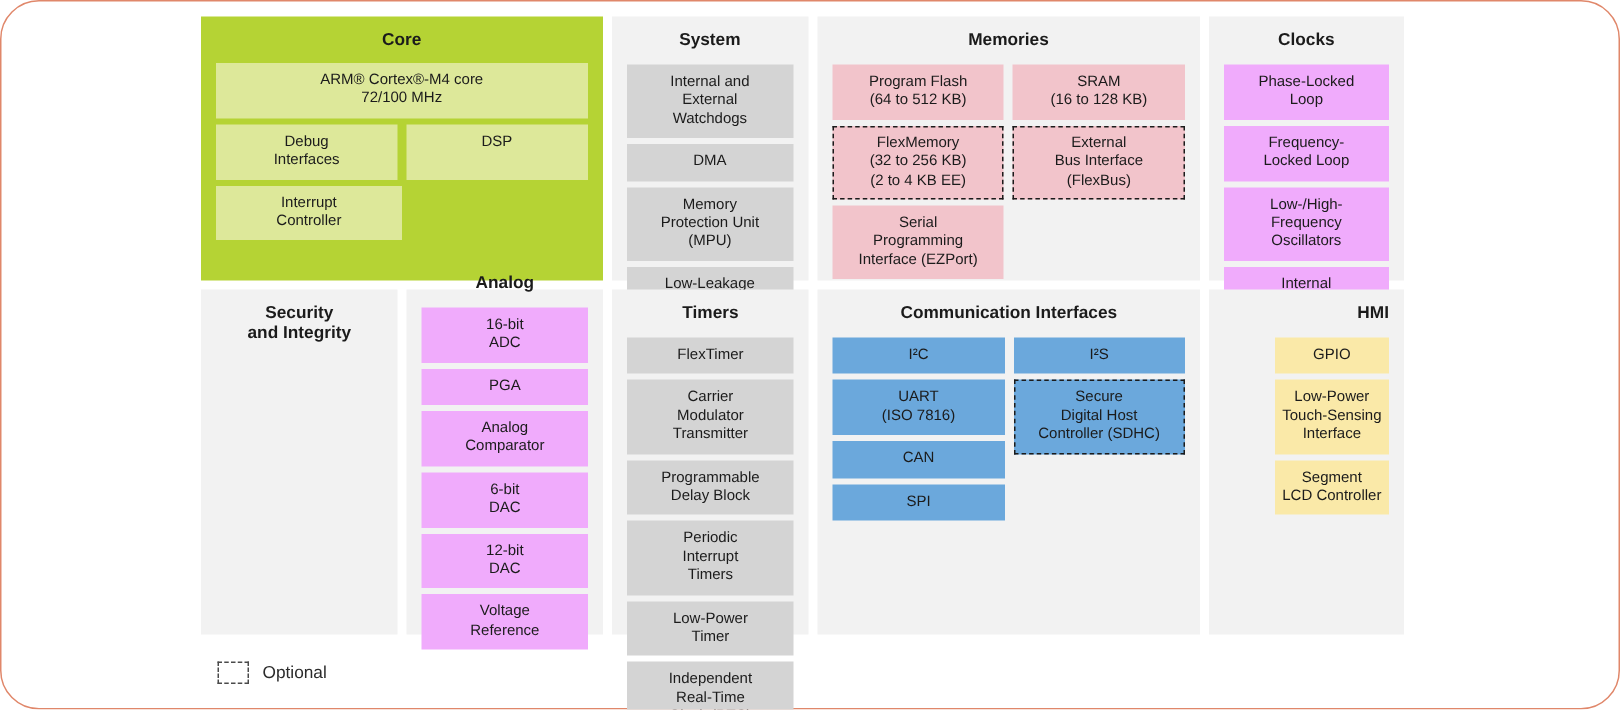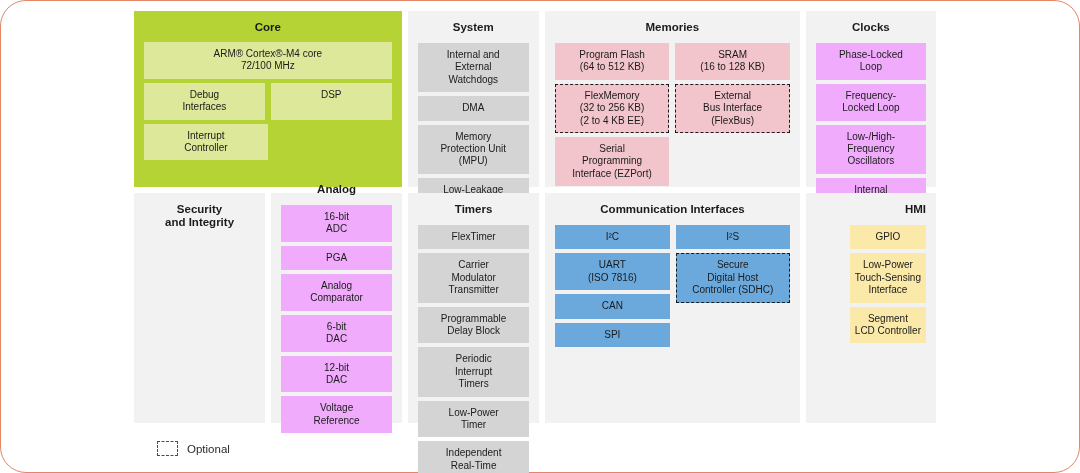--- a/index.html
+++ b/index.html
@@ -114,21 +114,21 @@
   .core-row {
     display: flex;
     gap: 6px;
   }
   .core-wide { width: 100%; }
   .core-half { width: 50%; }
 
   
   .legend {
     position: absolute;
-    left: 156px;
+    left: 144px;
     top: 440px;
     display: flex;
     align-items: center;
     gap: 9px;
   }
   .legend-swatch {
     width: 21px;
     height: 15px;
     border: 1.5px dashed #4a4a4a;
     box-sizing: border-box;

